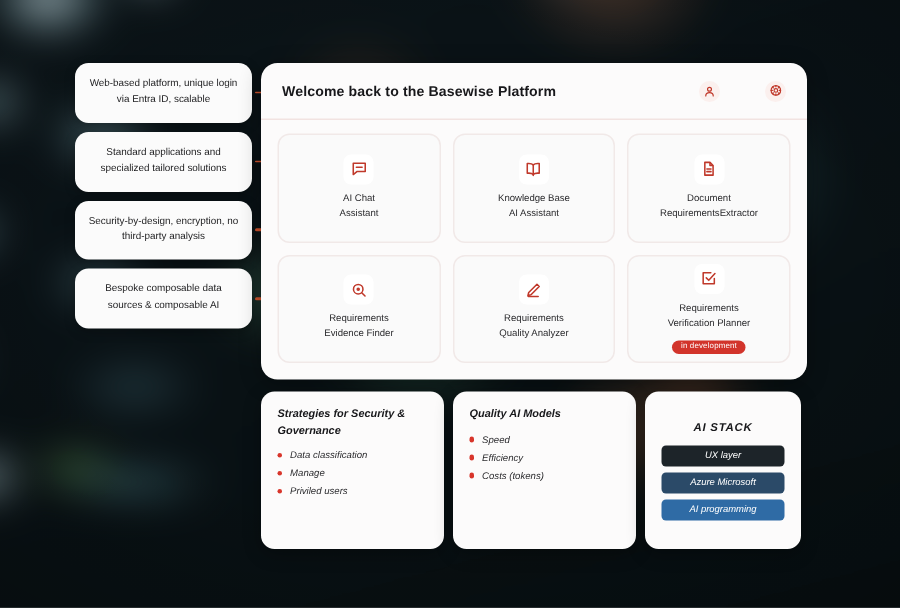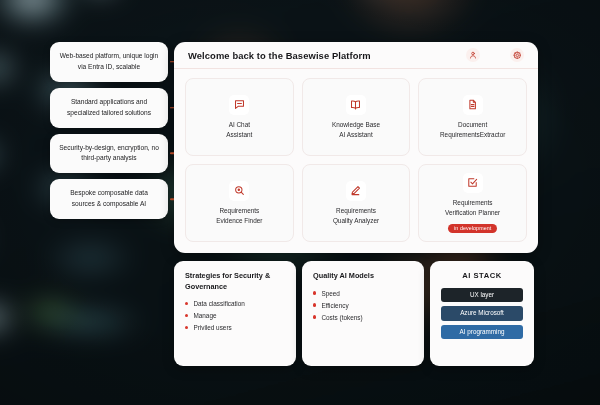--- a/index.html
+++ b/index.html
@@ -91,21 +91,21 @@
     top: 42px;
     width: 364px;
     height: 211px;
     background: #fcfbfb;
     border-radius: 11px;
     box-shadow: 0 3px 14px rgba(0,0,0,.30);
     display: flex;
     flex-direction: column;
   }
   #panel-header {
-    height: 27px;
+    height: 38px;
     display: flex;
     align-items: center;
     padding: 0 14px;
     border-bottom: 1px solid #f2e3e1;
     flex: none;
     gap: 24px;
   }
   #panel-title {
     font-size: 9.4px;
     font-weight: bold;
@@ -173,30 +173,31 @@
 
   
   #bottom-row {
     position: absolute;
     left: 174px;
     top: 261px;
     width: 364px;
     height: 105px;
     display: flex;
     gap: 6px;
+    font-style: italic;
   }
   .bottom-card {
     background: #fcfbfb;
     border-radius: 9px;
     box-shadow: 0 3px 12px rgba(0,0,0,.30);
     padding: 10px 11px;
   }
   #card-strategies { width: 122px; }
   #card-models     { width: 122px; }
-  #card-stack      { width: 104px; display:flex; flex-direction:column; align-items:center; }
+  #card-stack      { width: 104px; display:flex; flex-direction:column; align-items:center;justify-content:center; }
 
   .bc-title {
     font-size: 7.3px;
     font-weight: bold;
     color: #18181b;
     line-height: 1.45;
     margin-bottom: 8px;
   }
   .bullet-list { list-style: none; display: flex; flex-direction: column; gap: 5px; }
   .bullet-item {

